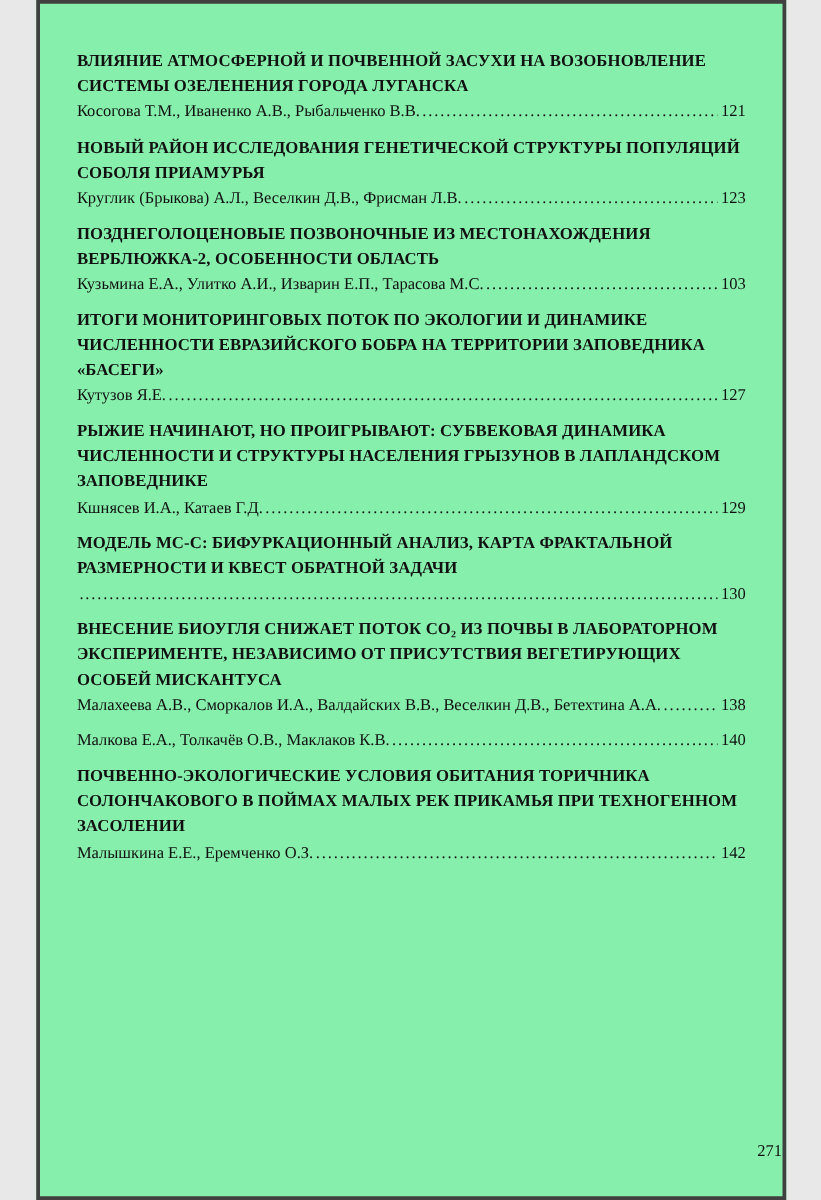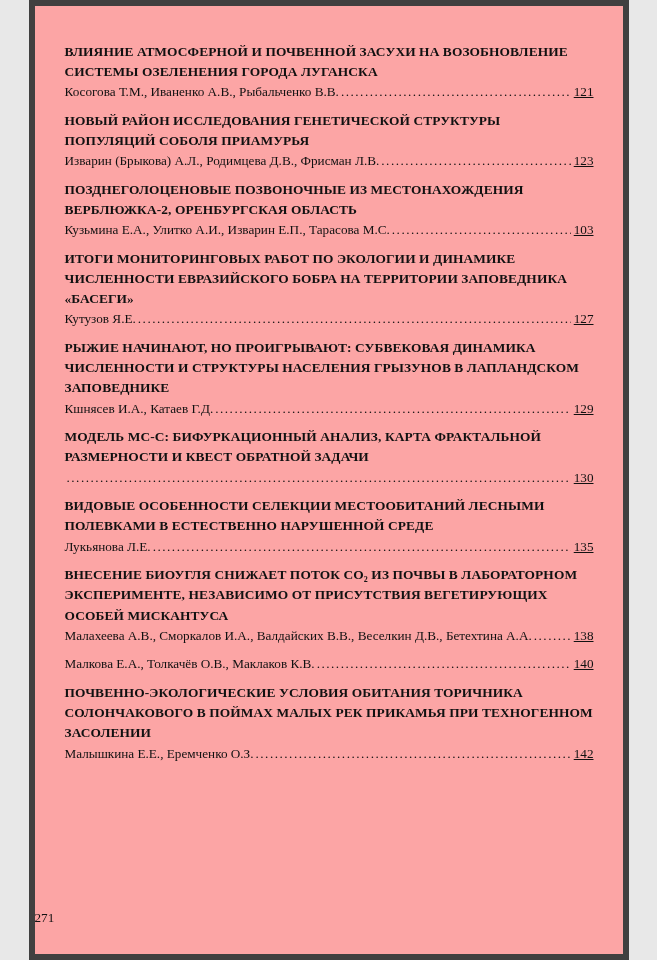--- a/index.html
+++ b/index.html
@@ -5,26 +5,26 @@
   html, body {
     margin: 0;
     padding: 0;
     background: #e8e8e8;
   }
   .page {
     position: relative;
     width: 600px;
     height: 960px;
     margin: 0 auto;
-    background: #fca5a5;
+    background: #86efac;
     box-sizing: border-box;
     font-family: "Liberation Serif", serif;
     color: #111111;
     overflow: hidden;
-    border: 6px solid #404040;
+    border: 3px solid #404040;
   }
   .content {
     position: absolute;
     top: 36px;
     left: 30px;
     right: 29px;
   }
   .entry {
     margin-bottom: 9px;
   }
@@ -50,28 +50,27 @@
     white-space: nowrap;
     margin: 0 3px 0 2px;
     letter-spacing: 1.5px;
   }
   .dots::after {
     content: "........................................................................................................................................................................................................";
   }
   .page-num {
     flex: 0 0 auto;
     white-space: nowrap;
-    text-decoration: underline;
   }
   .footer {
     position: absolute;
     bottom: 28px;
     left: 0;
     right: 0;
-    text-align: left;
+    text-align: right;
     font-size: 13.2px;
   }
 </style>
 </head>
 <body>
 
 <div class="page">
   <div class="content">
 
     <div class="entry">
@@ -79,37 +78,37 @@
       <div class="authors-line">
         <span class="authors">Косогова Т.М., Иваненко А.В., Рыбальченко В.В.</span>
         <span class="dots"></span>
         <span class="page-num">121</span>
       </div>
     </div>
 
     <div class="entry">
       <div class="entry-title">НОВЫЙ РАЙОН ИССЛЕДОВАНИЯ ГЕНЕТИЧЕСКОЙ СТРУКТУРЫ ПОПУЛЯЦИЙ СОБОЛЯ ПРИАМУРЬЯ</div>
       <div class="authors-line">
-        <span class="authors">Изварин (Брыкова) А.Л., Родимцева Д.В., Фрисман Л.В.</span>
+        <span class="authors">Круглик (Брыкова) А.Л., Веселкин Д.В., Фрисман Л.В.</span>
         <span class="dots"></span>
         <span class="page-num">123</span>
       </div>
     </div>
 
     <div class="entry">
-      <div class="entry-title">ПОЗДНЕГОЛОЦЕНОВЫЕ ПОЗВОНОЧНЫЕ ИЗ МЕСТОНАХОЖДЕНИЯ ВЕРБЛЮЖКА-2, ОРЕНБУРГСКАЯ ОБЛАСТЬ</div>
+      <div class="entry-title">ПОЗДНЕГОЛОЦЕНОВЫЕ ПОЗВОНОЧНЫЕ ИЗ МЕСТОНАХОЖДЕНИЯ ВЕРБЛЮЖКА-2, ОСОБЕННОСТИ ОБЛАСТЬ</div>
       <div class="authors-line">
         <span class="authors">Кузьмина Е.А., Улитко А.И., Изварин Е.П., Тарасова М.С.</span>
         <span class="dots"></span>
         <span class="page-num">103</span>
       </div>
     </div>
 
     <div class="entry">
-      <div class="entry-title">ИТОГИ МОНИТОРИНГОВЫХ РАБОТ ПО ЭКОЛОГИИ И ДИНАМИКЕ ЧИСЛЕННОСТИ ЕВРАЗИЙСКОГО БОБРА НА ТЕРРИТОРИИ ЗАПОВЕДНИКА «БАСЕГИ»</div>
+      <div class="entry-title">ИТОГИ МОНИТОРИНГОВЫХ ПОТОК ПО ЭКОЛОГИИ И ДИНАМИКЕ ЧИСЛЕННОСТИ ЕВРАЗИЙСКОГО БОБРА НА ТЕРРИТОРИИ ЗАПОВЕДНИКА «БАСЕГИ»</div>
       <div class="authors-line">
         <span class="authors">Кутузов Я.Е.</span>
         <span class="dots"></span>
         <span class="page-num">127</span>
       </div>
     </div>
 
     <div class="entry">
       <div class="entry-title">РЫЖИЕ НАЧИНАЮТ, НО ПРОИГРЫВАЮТ: СУБВЕКОВАЯ ДИНАМИКА ЧИСЛЕННОСТИ И СТРУКТУРЫ НАСЕЛЕНИЯ ГРЫЗУНОВ В ЛАПЛАНДСКОМ ЗАПОВЕДНИКЕ</div>
       <div class="authors-line">
@@ -122,28 +121,20 @@
     <div class="entry">
       <div class="entry-title">МОДЕЛЬ МС-С: БИФУРКАЦИОННЫЙ АНАЛИЗ, КАРТА ФРАКТАЛЬНОЙ РАЗМЕРНОСТИ И КВЕСТ ОБРАТНОЙ ЗАДАЧИ</div>
       <div class="authors-line">
         <span class="dots"></span>
         <span class="page-num">130</span>
       </div>
     </div>
 
 
 
-    <div class="entry">
-      <div class="entry-title">ВИДОВЫЕ ОСОБЕННОСТИ СЕЛЕКЦИИ МЕСТООБИТАНИЙ ЛЕСНЫМИ ПОЛЕВКАМИ В ЕСТЕСТВЕННО НАРУШЕННОЙ СРЕДЕ</div>
-      <div class="authors-line">
-        <span class="authors">Лукьянова Л.Е.</span>
-        <span class="dots"></span>
-        <span class="page-num">135</span>
-      </div>
-    </div>
 
     <div class="entry">
       <div class="entry-title">ВНЕСЕНИЕ БИОУГЛЯ СНИЖАЕТ ПОТОК CO₂ ИЗ ПОЧВЫ В ЛАБОРАТОРНОМ ЭКСПЕРИМЕНТЕ, НЕЗАВИСИМО ОТ ПРИСУТСТВИЯ ВЕГЕТИРУЮЩИХ ОСОБЕЙ МИСКАНТУСА</div>
       <div class="authors-line">
         <span class="authors">Малахеева А.В., Сморкалов И.А., Валдайских В.В., Веселкин Д.В., Бетехтина А.А.</span>
         <span class="dots"></span>
         <span class="page-num">138</span>
       </div>
     </div>
 

